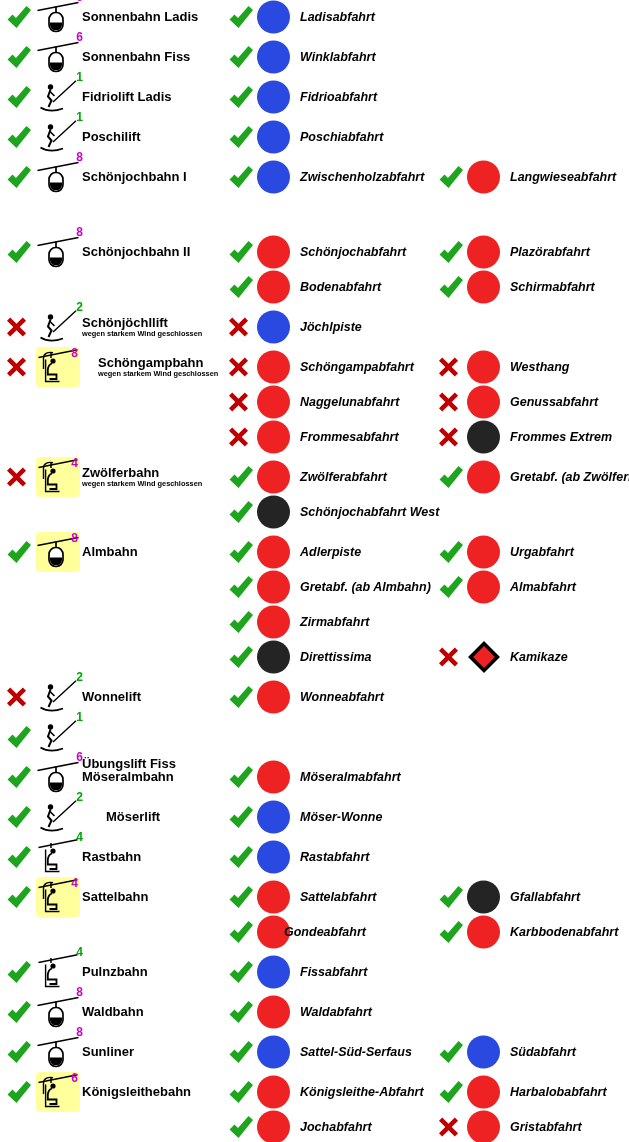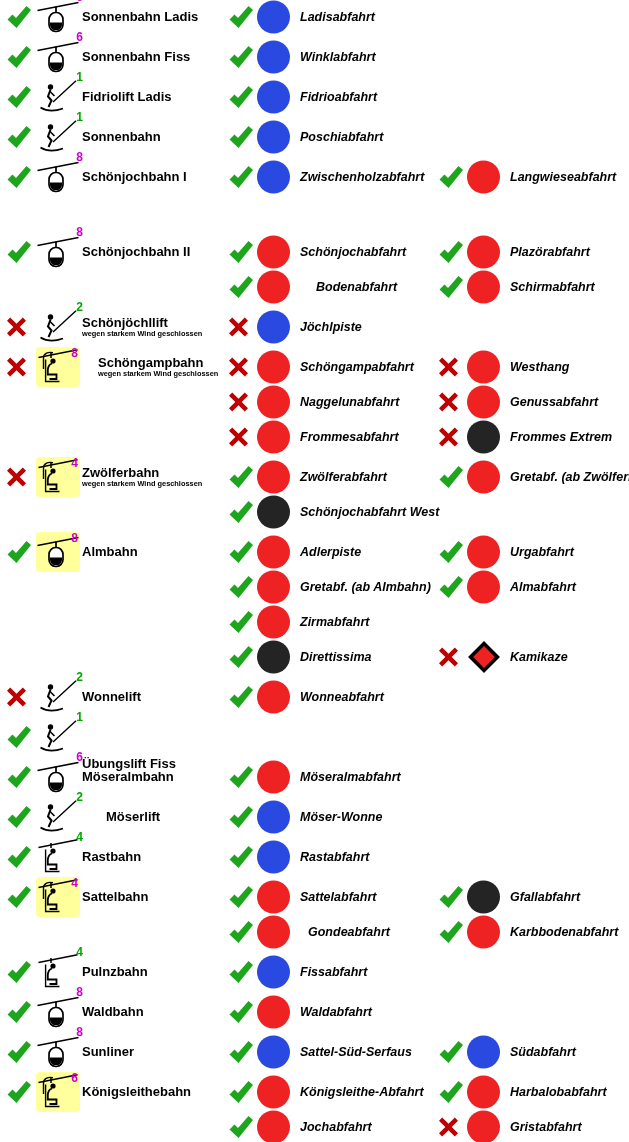--- a/index.html
+++ b/index.html
@@ -109,21 +109,21 @@
         <svg width="40" height="34" viewBox="0 0 40 34">
           <line x1="38" y1="0.8" x2="15" y2="22" stroke="#000" stroke-width="1.4"></line>
           <circle cx="12.5" cy="7" r="2.7" fill="#000"></circle>
           <path d="M12.5 9.5 L10 16.5 L13.5 20.5 L10.5 27" stroke="#000" stroke-width="2" fill="none"></path>
           <path d="M12 11.5 L16.5 16" stroke="#000" stroke-width="1.6"></path>
           <path d="M2.5 27.5 C9 31.5 18 31 25 28.5" stroke="#000" stroke-width="1.7" fill="none"></path>
         </svg>
         <div class="cap" style="color: rgb(0, 168, 0);">1</div>
       </div>
       <div class="cell liftname" style="left: 82px;">
-        <div class="lift-title">Sonnenbahn</div>
+        <div class="lift-title">Poschilift</div>
       </div>
       <div class="cell sticon" style="left: 228px;"><svg width="26" height="25" viewBox="0 0 26 25">
           <path d="M1.5 15 L6.5 10 L10 13.5 L20.5 1.5 L25 5.5 L10.5 23.5 Z" fill="#1ea51e"></path>
         </svg></div>
       <div class="cell dot" style="background: rgb(41, 73, 224); left: 257px;"></div>
       <div class="cell sname" style="left: 300px;">Poschiabfahrt</div>
     </div>
     <div class="row" style="top: 160px;">
       <div class="cell sticon" style="left: 6px;"><svg width="26" height="25" viewBox="0 0 26 25">
           <path d="M1.5 15 L6.5 10 L10 13.5 L20.5 1.5 L25 5.5 L10.5 23.5 Z" fill="#1ea51e"></path>
@@ -176,21 +176,21 @@
           <path d="M1.5 15 L6.5 10 L10 13.5 L20.5 1.5 L25 5.5 L10.5 23.5 Z" fill="#1ea51e"></path>
         </svg></div>
       <div class="cell dot" style="background: rgb(238, 34, 34); left: 467px;"></div>
       <div class="cell sname" style="left: 510px;">Plazörabfahrt</div>
     </div>
     <div class="row" style="top: 270px;">
       <div class="cell sticon" style="left: 228px;"><svg width="26" height="25" viewBox="0 0 26 25">
           <path d="M1.5 15 L6.5 10 L10 13.5 L20.5 1.5 L25 5.5 L10.5 23.5 Z" fill="#1ea51e"></path>
         </svg></div>
       <div class="cell dot" style="background: rgb(238, 34, 34); left: 257px;"></div>
-      <div class="cell sname" style="left: 316px; text-align: right;">Bodenabfahrt</div>
+      <div class="cell sname" style="left: 300px; text-align: right;">Bodenabfahrt</div>
       <div class="cell sticon" style="left: 438px;"><svg width="26" height="25" viewBox="0 0 26 25">
           <path d="M1.5 15 L6.5 10 L10 13.5 L20.5 1.5 L25 5.5 L10.5 23.5 Z" fill="#1ea51e"></path>
         </svg></div>
       <div class="cell dot" style="background: rgb(238, 34, 34); left: 467px;"></div>
       <div class="cell sname" style="left: 510px;">Schirmabfahrt</div>
     </div>
     <div class="row" style="top: 310px;">
       <div class="cell sticon" style="left: 6px;"><svg width="21" height="21" viewBox="0 0 21 21">
           <path d="M1 4.2 L4.2 1 L10.5 7.3 L16.8 1 L20 4.2 L13.7 10.5 L20 16.8 L16.8 20 L10.5 13.7 L4.2 20 L1 16.8 L7.3 10.5 Z" fill="#c00000"></path>
         </svg></div>
@@ -501,21 +501,21 @@
           <path d="M1.5 15 L6.5 10 L10 13.5 L20.5 1.5 L25 5.5 L10.5 23.5 Z" fill="#1ea51e"></path>
         </svg></div>
       <div class="cell dot" style="background: rgb(36, 36, 36); left: 467px;"></div>
       <div class="cell sname" style="left: 510px;">Gfallabfahrt</div>
     </div>
     <div class="row" style="top: 915px;">
       <div class="cell sticon" style="left: 228px;"><svg width="26" height="25" viewBox="0 0 26 25">
           <path d="M1.5 15 L6.5 10 L10 13.5 L20.5 1.5 L25 5.5 L10.5 23.5 Z" fill="#1ea51e"></path>
         </svg></div>
       <div class="cell dot" style="background: rgb(238, 34, 34); left: 257px;"></div>
-      <div class="cell sname" style="left: 308px; text-align: right;">Gondeabfahrt</div>
+      <div class="cell sname" style="left: 284px; text-align: right;">Gondeabfahrt</div>
       <div class="cell sticon" style="left: 438px;"><svg width="26" height="25" viewBox="0 0 26 25">
           <path d="M1.5 15 L6.5 10 L10 13.5 L20.5 1.5 L25 5.5 L10.5 23.5 Z" fill="#1ea51e"></path>
         </svg></div>
       <div class="cell dot" style="background: rgb(238, 34, 34); left: 467px;"></div>
       <div class="cell sname" style="left: 510px;">Karbbodenabfahrt</div>
     </div>
     <div class="row" style="top: 955px;">
       <div class="cell sticon" style="left: 6px;"><svg width="26" height="25" viewBox="0 0 26 25">
           <path d="M1.5 15 L6.5 10 L10 13.5 L20.5 1.5 L25 5.5 L10.5 23.5 Z" fill="#1ea51e"></path>
         </svg></div>

